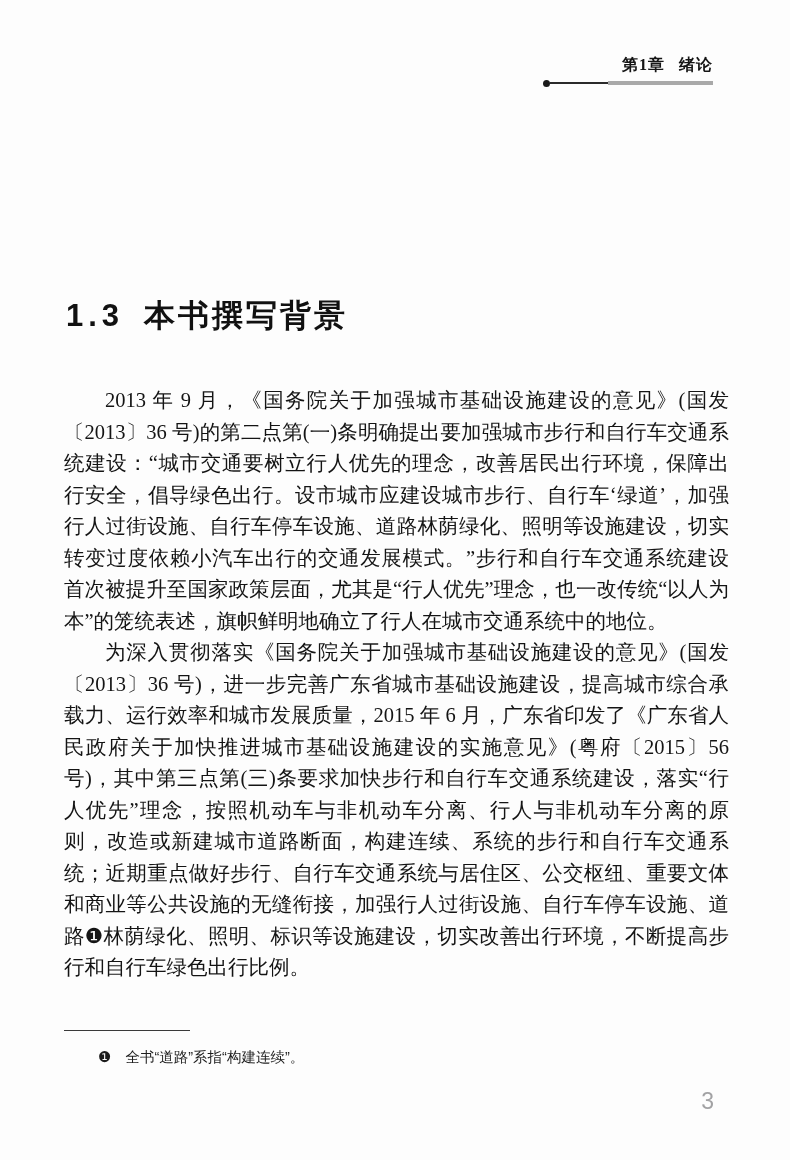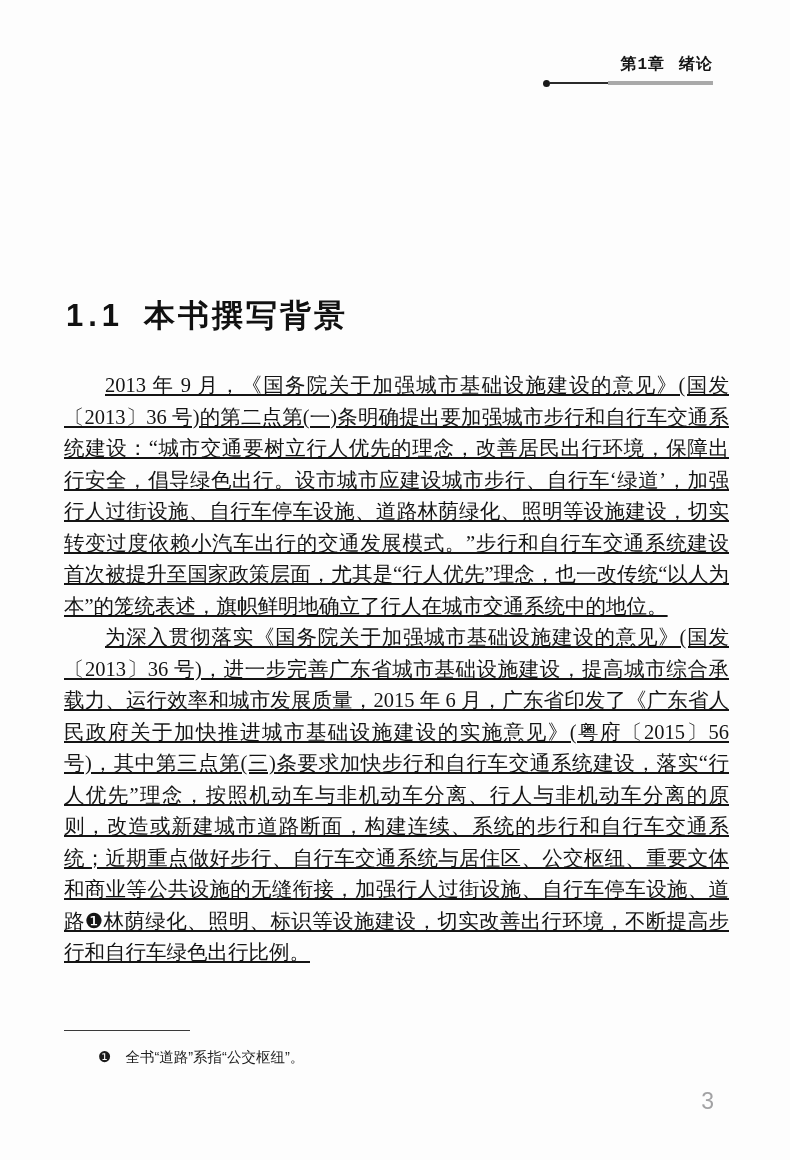--- a/index.html
+++ b/index.html
@@ -16,21 +16,21 @@
 
   
   .running-head {
     position: absolute;
     top: 55px;
     left: 543px;
     width: 170px;
     text-align: right;
   }
   .running-head .head-text {
-    font-family: Liberation Mono, monospace;
+    font-family: Liberation Serif, serif;
     font-weight: bold;
     font-size: 16px;
     line-height: 20px;
     letter-spacing: 1px;
     white-space: nowrap;
   }
   .running-head .head-text .chapter-title { margin-left: 14px; }
   .head-rule {
     margin-top: 4px;
     display: flex;
@@ -68,28 +68,27 @@
     line-height: 40px;
     color: #111;
   }
   .section-heading .sec-number { letter-spacing: 5px; }
   .section-heading .sec-title  { margin-left: 20px; letter-spacing: 3px; }
 
   
   .body-text {
     position: absolute;
     left: 64px;
-    top: 370px;
+    top: 385px;
     width: 665px;
     font-size: 20.5px;
     line-height: 31.5px;
     text-align: justify;
     text-justify: inter-ideograph;
     color: #141414;
-    text-decoration: underline;
   }
   .body-text p { margin: 0; text-indent: 2em; }
 
   
   .footnote-area {
     position: absolute;
     left: 64px;
     top: 1030px;
     width: 665px;
   }
@@ -134,32 +133,32 @@
       <span class="chapter-label">第1章</span><span class="chapter-title">绪论</span>
     </div>
     <div class="head-rule">
       <span class="dot"></span>
       <span class="thin"></span>
       <span class="thick"></span>
     </div>
   </div>
 
   <h1 class="section-heading">
-    <span class="sec-number">1.1</span>
+    <span class="sec-number">1.3</span>
     <span class="sec-title">本书撰写背景</span>
   </h1>
 
   <main class="body-text">
     <p>2013 年 9 月，《国务院关于加强城市基础设施建设的意见》(国发〔2013〕36 号)的第二点第(一)条明确提出要加强城市步行和自行车交通系统建设：“城市交通要树立行人优先的理念，改善居民出行环境，保障出行安全，倡导绿色出行。设市城市应建设城市步行、自行车‘绿道’，加强行人过街设施、自行车停车设施、道路林荫绿化、照明等设施建设，切实转变过度依赖小汽车出行的交通发展模式。”步行和自行车交通系统建设首次被提升至国家政策层面，尤其是“行人优先”理念，也一改传统“以人为本”的笼统表述，旗帜鲜明地确立了行人在城市交通系统中的地位。</p>
     <p>为深入贯彻落实《国务院关于加强城市基础设施建设的意见》(国发〔2013〕36 号)，进一步完善广东省城市基础设施建设，提高城市综合承载力、运行效率和城市发展质量，2015 年 6 月，广东省印发了《广东省人民政府关于加快推进城市基础设施建设的实施意见》(粤府〔2015〕56 号)，其中第三点第(三)条要求加快步行和自行车交通系统建设，落实“行人优先”理念，按照机动车与非机动车分离、行人与非机动车分离的原则，改造或新建城市道路断面，构建连续、系统的步行和自行车交通系统；近期重点做好步行、自行车交通系统与居住区、公交枢纽、重要文体和商业等公共设施的无缝衔接，加强行人过街设施、自行车停车设施、道路❶林荫绿化、照明、标识等设施建设，切实改善出行环境，不断提高步行和自行车绿色出行比例。</p>
   </main>
 
   <div class="footnote-area">
     <div class="footnote-rule"></div>
     <div class="footnote">
       <span class="fn-marker">❶</span>
-      <span class="fn-text">全书“道路”系指“公交枢纽”。</span>
+      <span class="fn-text">全书“道路”系指“构建连续”。</span>
     </div>
   </div>
 
   <div class="page-number">3</div>
 
 </div>
 
 </body></html>

